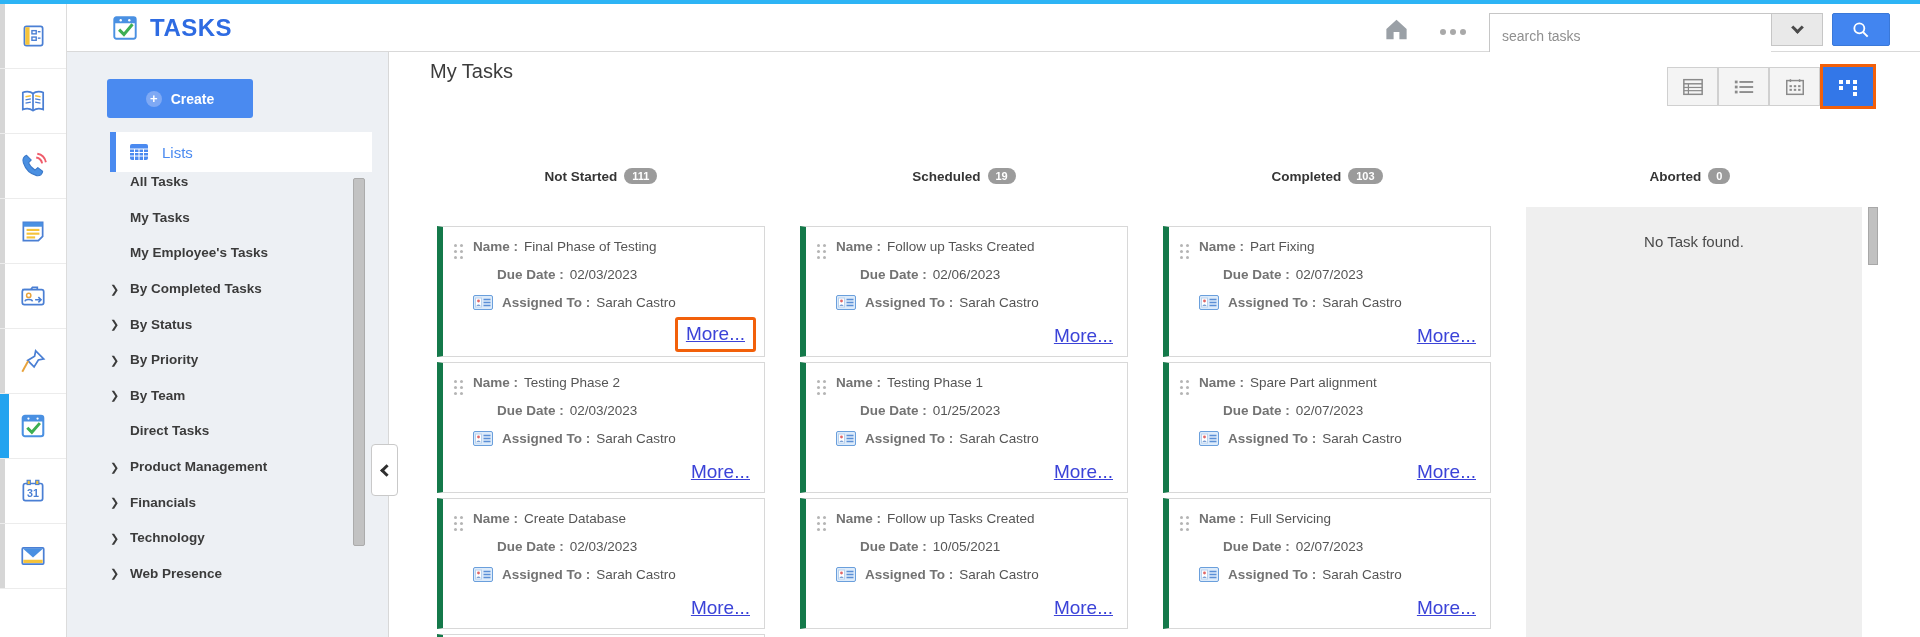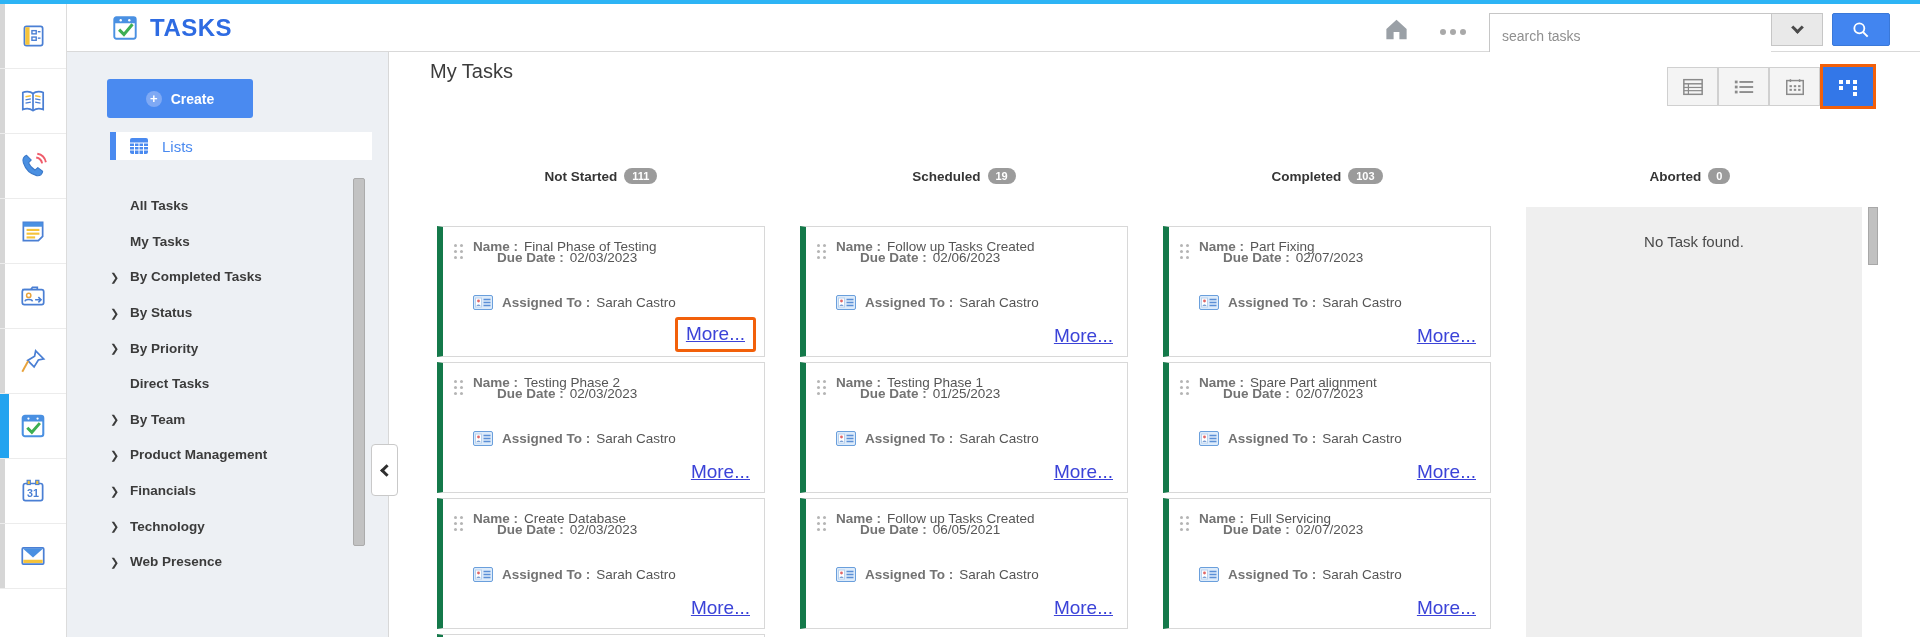--- a/index.html
+++ b/index.html
@@ -27,25 +27,25 @@
   .searchinput { width:282px; height:45px; border:1px solid #c6c6c6; border-right:none; padding:8px 12px; font-size:14px; color:#333; outline:none; }
   .searchinput::placeholder { color:#8f8f8f; }
   .searchdd { width:52px; height:33px; background:#e9e9e9; border:1px solid #c6c6c6; display:flex; align-items:center; justify-content:center; cursor:pointer; }
   .chev-down { width:9px; height:9px; border-right:3px solid #4a4a4a; border-bottom:3px solid #4a4a4a; transform:rotate(45deg); margin-top:-4px; }
   .searchbtn { margin-left:9px; width:58px; height:33px; background:#4285f0; border:1px solid #3a78d8; border-radius:2px; display:flex; align-items:center; justify-content:center; cursor:pointer; }
 
   
   .sidebar { position:absolute; left:67px; top:52px; width:322px; height:585px; background:#edf0f4; border-right:1px solid #d8d8d8; }
   .create-btn { position:absolute; left:40px; top:27px; width:146px; height:39px; background:#4a8af0; border-radius:3px; color:#fff; font-size:14px; font-weight:bold; display:flex; align-items:center; justify-content:center; gap:9px; cursor:pointer; }
   .plus-circle { width:16px; height:16px; border-radius:50%; background:#7fa9f4; color:#fff; font-size:13px; line-height:15px; text-align:center; font-weight:bold; }
-  .lists-row { position:absolute; left:43px; top:80px; width:262px; height:28px; background:#fff; display:flex; align-items:center; gap:13px; cursor:pointer; }
+  .lists-row { position:absolute; left:43px; top:80px; width:262px; height:40px; background:#fff; display:flex; align-items:center; gap:13px; cursor:pointer; }
   .lists-bar { width:6px; height:100%; background:#4a8af0; }
   .lists-icon { width:20px; height:20px; }
   .lists-label { color:#4a8af0; font-size:15px; }
-  .side-list { position:absolute; left:0; top:136px; width:300px; list-style:none; }
+  .side-list { position:absolute; left:0; top:112px; width:300px; list-style:none; }
   .side-item { height:35.6px; display:flex; align-items:center; padding-left:63px; font-size:13.5px; font-weight:bold; color:#3b3b3b; cursor:pointer; position:relative; }
   .side-item .chev { position:absolute; left:43px; top:50%; transform:translateY(-50%); font-size:11px; color:#3b3b3b; }
   .chev::before { content:"\276F"; }
   .side-scroll { position:absolute; left:286px; top:126px; width:12px; height:368px; background:#c2c2c2; border:1px solid #ababab; border-radius:2px; cursor:pointer; }
   .collapse-handle { position:absolute; left:304px; top:392px; width:27px; height:52px; background:#fff; border:1px solid #c9c9c9; border-radius:4px; display:flex; align-items:center; justify-content:center; cursor:pointer; z-index:5; }
   .chev-left { width:9px; height:9px; border-left:3px solid #2f2f2f; border-bottom:3px solid #2f2f2f; transform:rotate(45deg); margin-left:3px; }
 
   
   .main { position:absolute; left:390px; top:52px; width:1518px; height:585px; background:#fff; }
   .page-title { position:absolute; left:40px; top:8px; font-size:20px; color:#3c3c3c; }
@@ -56,21 +56,21 @@
 
   
   .colhead { position:absolute; top:116px; width:328px; text-align:center; font-size:13.5px; font-weight:bold; color:#353535; }
   .colhead .pill { display:inline-block; margin-left:7px; background:#9b9b9b; color:#fff; border-radius:9px; padding:2px 8px 2px; font-size:11px; font-weight:bold; vertical-align:1px; }
   .c0 { left:47px; } .c1 { left:410px; } .c2 { left:773px; } .c3 { left:1136px; }
 
   .card { position:absolute; width:328px; height:131px; background:#fff; border:1px solid #d8d8d8; border-left:6px solid #14794a; }
   .card .dots { position:absolute; left:11px; top:17px; width:3px; height:3px; background:#b5b5b5; border-radius:50%;
     box-shadow:6px 0 0 #b5b5b5, 0 6px 0 #b5b5b5, 6px 6px 0 #b5b5b5, 0 12px 0 #b5b5b5, 6px 12px 0 #b5b5b5; }
   .fline { position:absolute; left:30px; font-size:13.5px; color:#555; }
-  .f-name { top:12px; } .f-due { top:23px;padding-left:24px; }
+  .f-name { top:12px; } .f-due { top:40px;padding-left:24px; }
   .f-assigned { top:68px; display:flex; align-items:center; gap:9px; }
   .flabel { font-weight:bold; color:#737373; margin-right:6px; }
   .more { position:absolute; right:14px; bottom:9px; font-size:19px; color:#3b43d8; text-decoration:underline; cursor:pointer; }
   .more-hl { position:absolute; right:8px; bottom:4px; padding:3px 8px 4px; border:3px solid #f2600a; border-radius:3px; }
   .more-hl .more { position:static; }
   .card-partial { position:absolute; left:47px; top:582px; width:328px; height:6px; background:#fff; border:1px solid #d8d8d8; border-left:6px solid #14794a; }
 
   .empty-col { position:absolute; left:1136px; top:155px; width:336px; height:430px; background:#efefef; text-align:center; }
   .empty-col span { display:inline-block; margin-top:26px; font-size:15px; color:#4a4a4a; }
 
@@ -227,37 +227,40 @@
       <span class="lists-label">Lists</span>
     </div>
     <ul class="side-list">
       <li class="side-item">
           <span>All Tasks</span>
         </li>
       <li class="side-item">
           <span>My Tasks</span>
         </li>
       <li class="side-item">
+          <span>My Employee's Tasks</span>
+        </li>
+      <li class="side-item">
           <span class="chev"></span>
           <span>By Completed Tasks</span>
         </li>
       <li class="side-item">
           <span class="chev"></span>
           <span>By Status</span>
         </li>
       <li class="side-item">
           <span class="chev"></span>
           <span>By Priority</span>
         </li>
       <li class="side-item">
+          <span class="chev"></span>
+          <span>By Team</span>
+        </li>
+      <li class="side-item">
           <span>Direct Tasks</span>
-        </li>
-      <li class="side-item">
-          <span class="chev"></span>
-          <span>By Team</span>
         </li>
       <li class="side-item">
           <span class="chev"></span>
           <span>Product Management</span>
         </li>
       <li class="side-item">
           <span class="chev"></span>
           <span>Financials</span>
         </li>
       <li class="side-item">
@@ -421,21 +424,21 @@
               <line x1="10.5" y1="7.5" x2="17.5" y2="7.5" stroke="#5b8fd6" stroke-width="1.5"></line>
               <line x1="10.5" y1="10.5" x2="17.5" y2="10.5" stroke="#5b8fd6" stroke-width="1.5"></line>
             </svg>
       <span><span class="flabel">Assigned To :</span><span>Sarah Castro</span></span>
     </div>
     <span class="more">More...</span>
   </div>
         <div class="card" style="left: 410px; top: 446px;">
     <span class="dots"></span>
     <div class="fline f-name"><span class="flabel">Name :</span><span>Follow up Tasks Created</span></div>
-    <div class="fline f-due"><span class="flabel">Due Date :</span><span>06/05/2021</span></div>
+    <div class="fline f-due"><span class="flabel">Due Date :</span><span>10/05/2021</span></div>
     <div class="fline f-assigned">
       <svg width="20" height="15" viewBox="0 0 20 15">
               <rect x="0.5" y="0.5" width="19" height="14" rx="1.5" fill="#ddebfa" stroke="#6a9fdc"></rect>
               <rect x="2.5" y="3" width="6" height="9" fill="#fff" stroke="#b9d2ee"></rect>
               <circle cx="5.5" cy="6" r="1.4" fill="#e06666"></circle>
               <path d="M3.5 11 C4 9 7 9 7.5 11 Z" fill="#7a9fd4"></path>
               <line x1="10.5" y1="4.5" x2="17.5" y2="4.5" stroke="#5b8fd6" stroke-width="1.5"></line>
               <line x1="10.5" y1="7.5" x2="17.5" y2="7.5" stroke="#5b8fd6" stroke-width="1.5"></line>
               <line x1="10.5" y1="10.5" x2="17.5" y2="10.5" stroke="#5b8fd6" stroke-width="1.5"></line>
             </svg>

